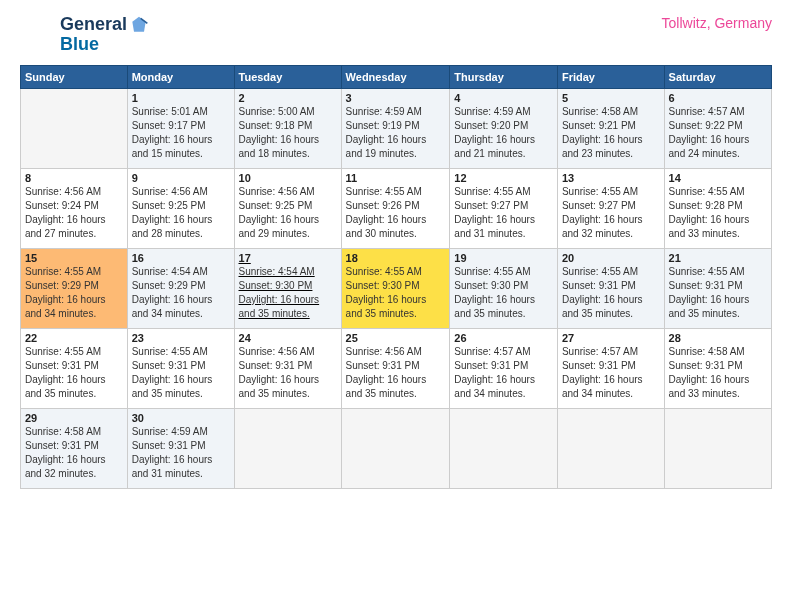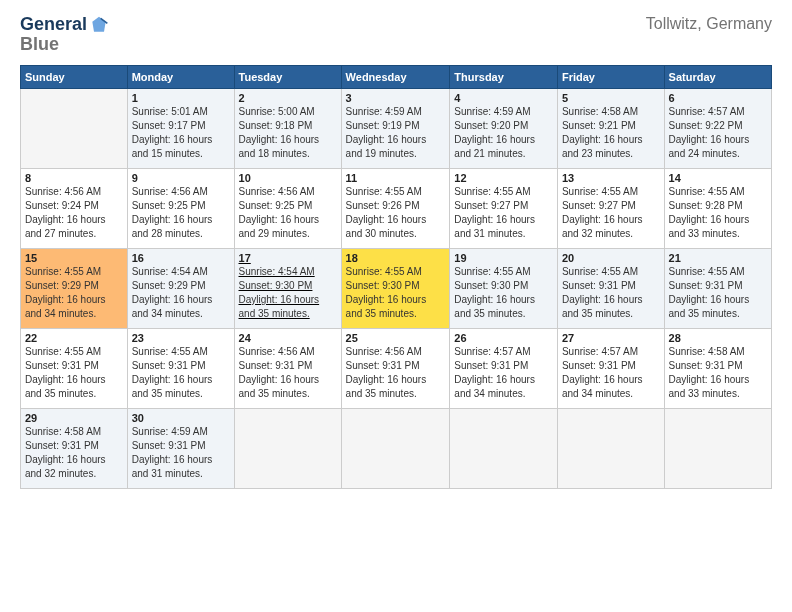--- a/index.html
+++ b/index.html
@@ -24,37 +24,38 @@
     }
     .logo {
       display: flex;
       align-items: center;
     }
     .logo-text {
       font-size: 18px;
       font-weight: bold;
       color: #1a3a5c;
       line-height: 1.1;
+      margin-left: 40px;
     }
     .logo-icon {
       width: 20px;
       height: 20px;
       margin-left: 2px;
     }
     .title-block {
       text-align: right;
     }
     .month-title {
       font-size: 32px;
       font-weight: bold;
       color: #1a3a5c;
     }
     .location {
-      font-size: 16px;
-      color: #737373;
+      font-size: 14px;
+      color: #ec4899;
     }
     .calendar {
       width: 100%;
       border-collapse: collapse;
       font-size: 8.5px;
     }
     .calendar th {
       background: #2a6099;
       color: #fff;
       font-size: 11px;
@@ -97,21 +98,21 @@
   <div class="header">
     <div class="logo">
       <div>
         <div style="display:flex;align-items:center;">
           <span class="logo-text">General</span>
           <svg class="logo-icon" viewBox="0 0 24 24">
             <path d="M12 2 L20 8 L18 20 L6 20 L4 8 Z" fill="#4a90d9" opacity="0.8"></path>
             <path d="M14 4 L22 10" stroke="#2a6099" stroke-width="2" fill="none"></path>
           </svg>
         </div>
-        <div class="logo-text" style="color:#737373;">Blue</div>
+        <div class="logo-text" style="color:#0369a1;">Blue</div>
       </div>
     </div>
     <div class="title-block">
       <div class="location">Tollwitz, Germany</div>
     </div>
   </div>
 
   <table class="calendar" id="cal-table">
     <thead>
       <tr id="cal-header">

